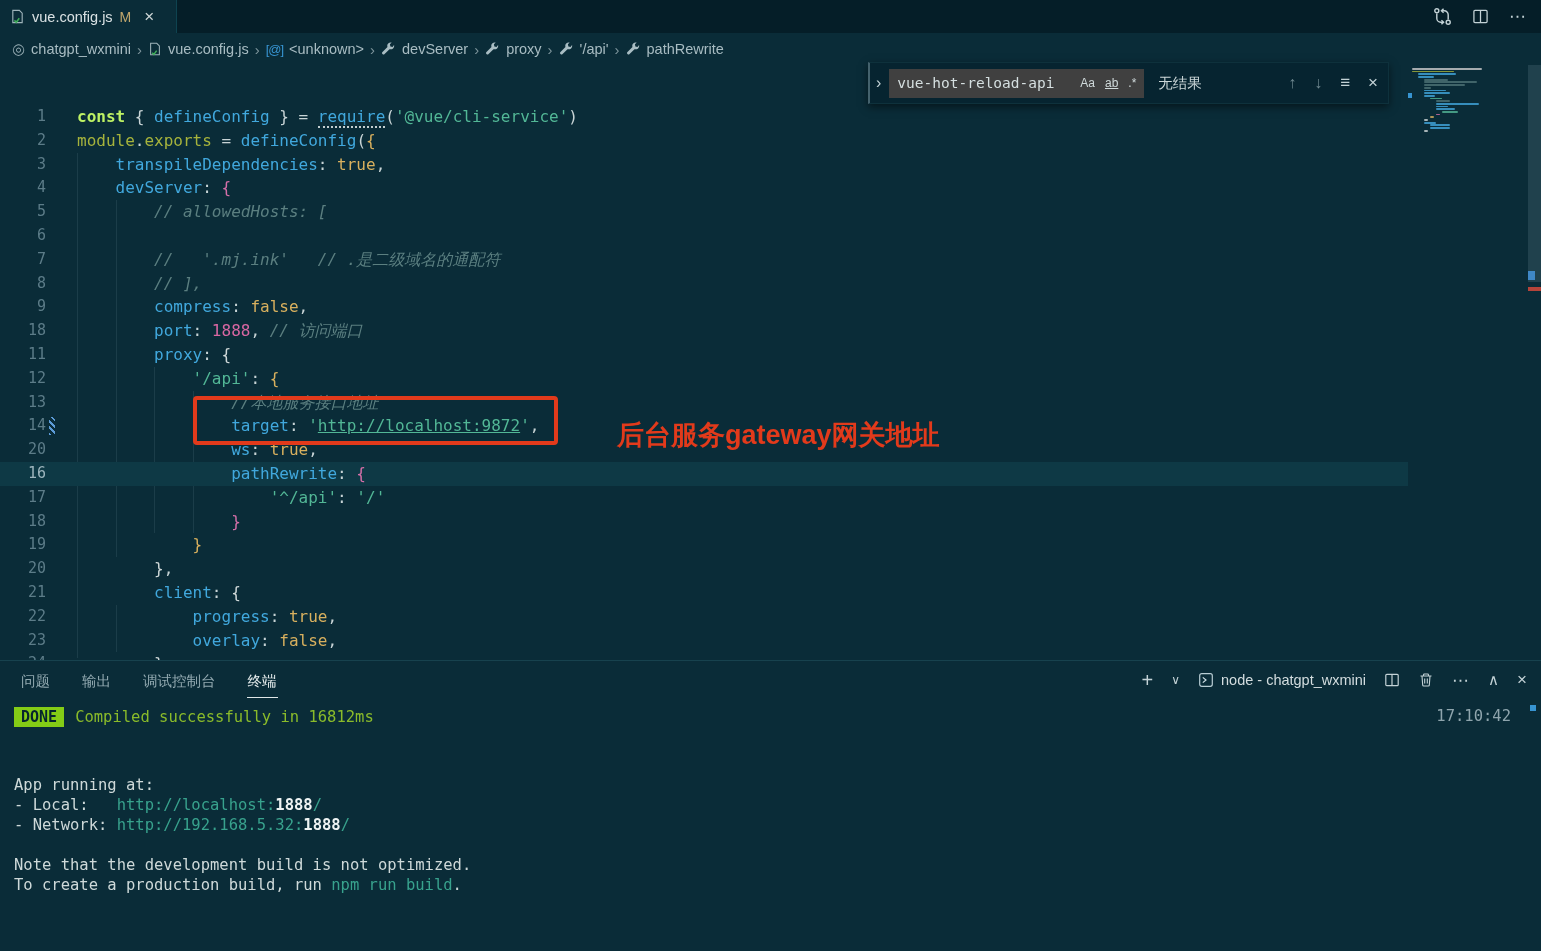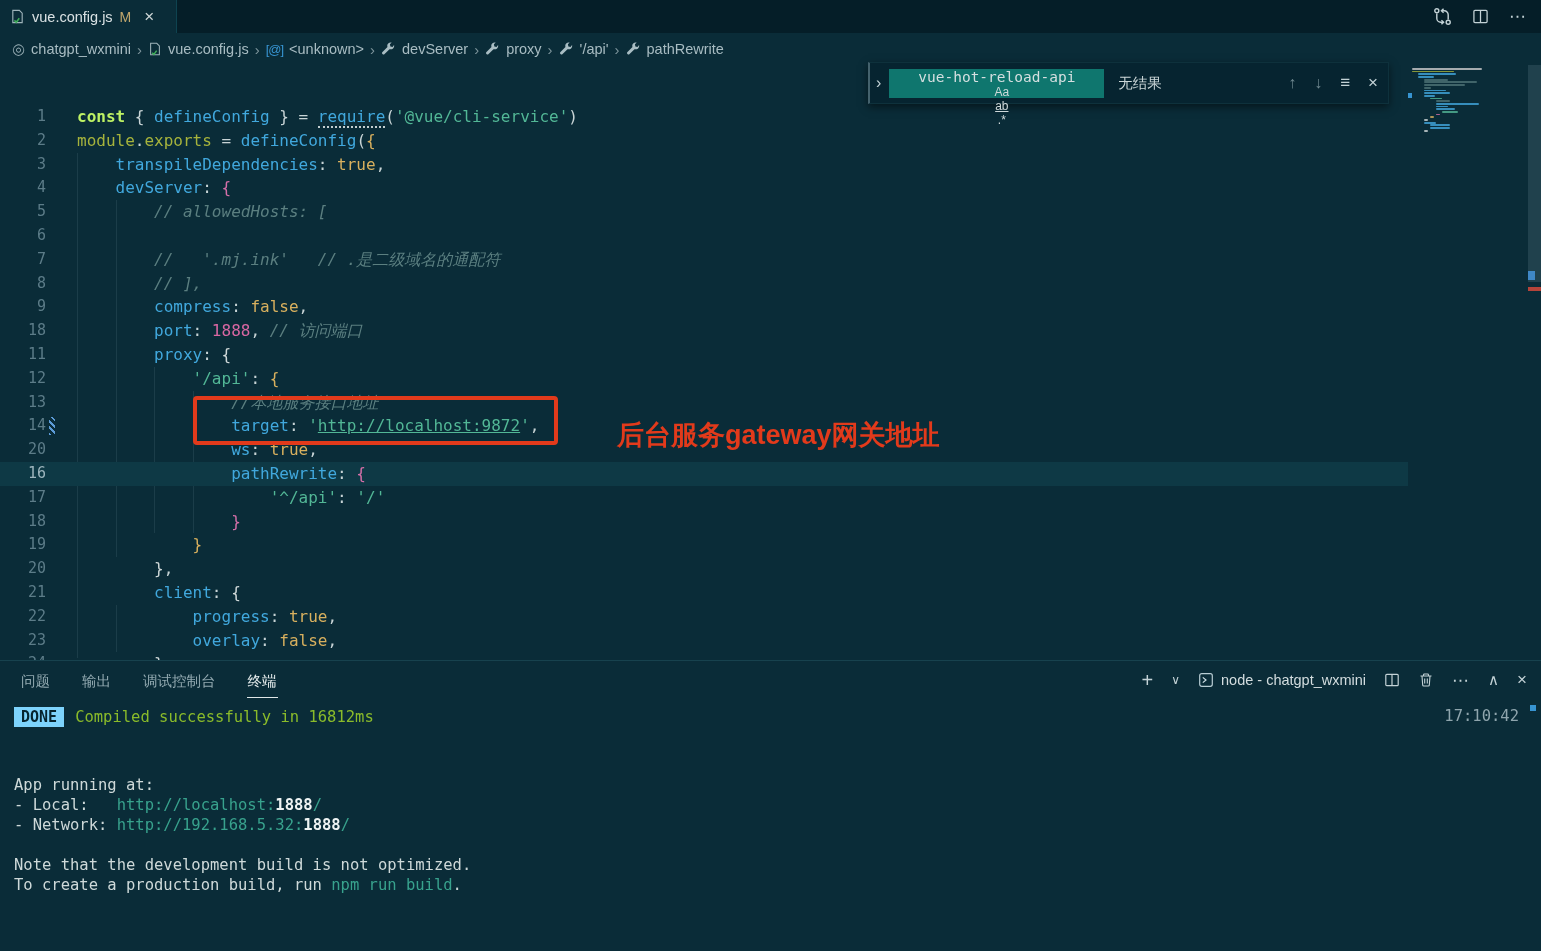--- a/index.html
+++ b/index.html
@@ -55,21 +55,21 @@
 
   .anno-box{ position:absolute; left:193px; top:331px; width:365px; height:49px;
              border:4px solid #e23a1b; border-radius:4px; }
   .anno-text{ position:absolute; left:617px; top:352px; color:#e23a1b; font-size:27px; font-weight:bold; }
 
   
   .find{ position:absolute; top:62px; left:868px; width:521px; height:42px; background:#062430;
          border:1px solid #0e313c; border-left:2px solid #44626d; box-shadow:0 3px 8px rgba(0,0,0,.5);
          display:flex; align-items:center; padding:0 10px 0 6px; z-index:6; }
   .find-toggle{ color:#c3d2d6; font-size:16px; margin-right:8px; }
-  .find-input{ width:215px; height:29px; background:#0f766e; display:flex; align-items:center; padding:0 8px;flex-direction:column; }
+  .find-input{ width:255px; height:29px; background:#404040; display:flex; align-items:center; padding:0 8px; }
   .find-query{ color:#d5dfe0; font-family:"DejaVu Sans Mono",monospace; font-size:14.5px; flex:1; }
   .find-opt{ color:#cfd9da; font-size:12px; margin-left:10px; }
   .find-opt.uw{ text-decoration:underline; }
   .find-result{ color:#cdd8d9; font-size:14.5px; margin-left:14px; }
   .find-nav{ display:flex; gap:18px; margin-left:auto; align-items:center; }
   .find-arrow{ color:#6f8890; font-size:16px; }
   .find-sel{ color:#c3d2d6; font-size:17px; }
   .find-close{ color:#c3d2d6; font-size:17px; }
 
   
@@ -86,23 +86,23 @@
   .panel-header{ height:38px; display:flex; align-items:center; padding:0 14px 0 20px; }
   .ptab{ margin-right:30px; font-size:14.5px; color:#93aab1; padding:10px 1px 6px; border-bottom:1.5px solid transparent; }
   .ptab.active{ color:#e9efef; border-bottom-color:#e0e7e7; }
   .panel-actions{ margin-left:auto; display:flex; align-items:center; gap:18px; color:#c3d2d6; }
   .chip{ display:flex; align-items:center; gap:7px; color:#d3dddf; font-size:14.5px; }
   .pa-glyph{ font-size:15px; color:#c3d2d6; }
   .plus{ font-size:20px; font-weight:400; }
 
   .terminal{ font-family:"DejaVu Sans Mono",monospace; font-size:15.5px; color:#ced9d9; padding:8px 0 0 14px; position:relative; }
   .t-row1{ display:flex; align-items:center; height:20px; }
-  .badge{ background:#7dd3fc; color:#06242e; font-weight:bold; padding:0 7px; margin-right:11px; font-size:15px; line-height:20px; }
+  .badge{ background:#84cc16; color:#06242e; font-weight:bold; padding:0 7px; margin-right:11px; font-size:15px; line-height:20px; }
   .t-green{ color:#8abb2a; }
-  .t-time{ position:absolute; right:22px; top:8px; color:#8fa5ad; }
+  .t-time{ position:absolute; right:30px; top:8px; color:#8fa5ad; }
   .t-lines{ margin-top:48px; }
   .t-line{ height:20px; line-height:20px; white-space:pre; }
   .t-url{ color:#38a28d; }
   .t-bold{ color:#eef3f3; font-weight:bold; }
   .t-scrollhint{ position:absolute; right:5px; top:44px; width:6px; height:6px; background:#3794d1; }
 
   svg.ic{ display:block; }
 </style>
 </head>
 <body>

